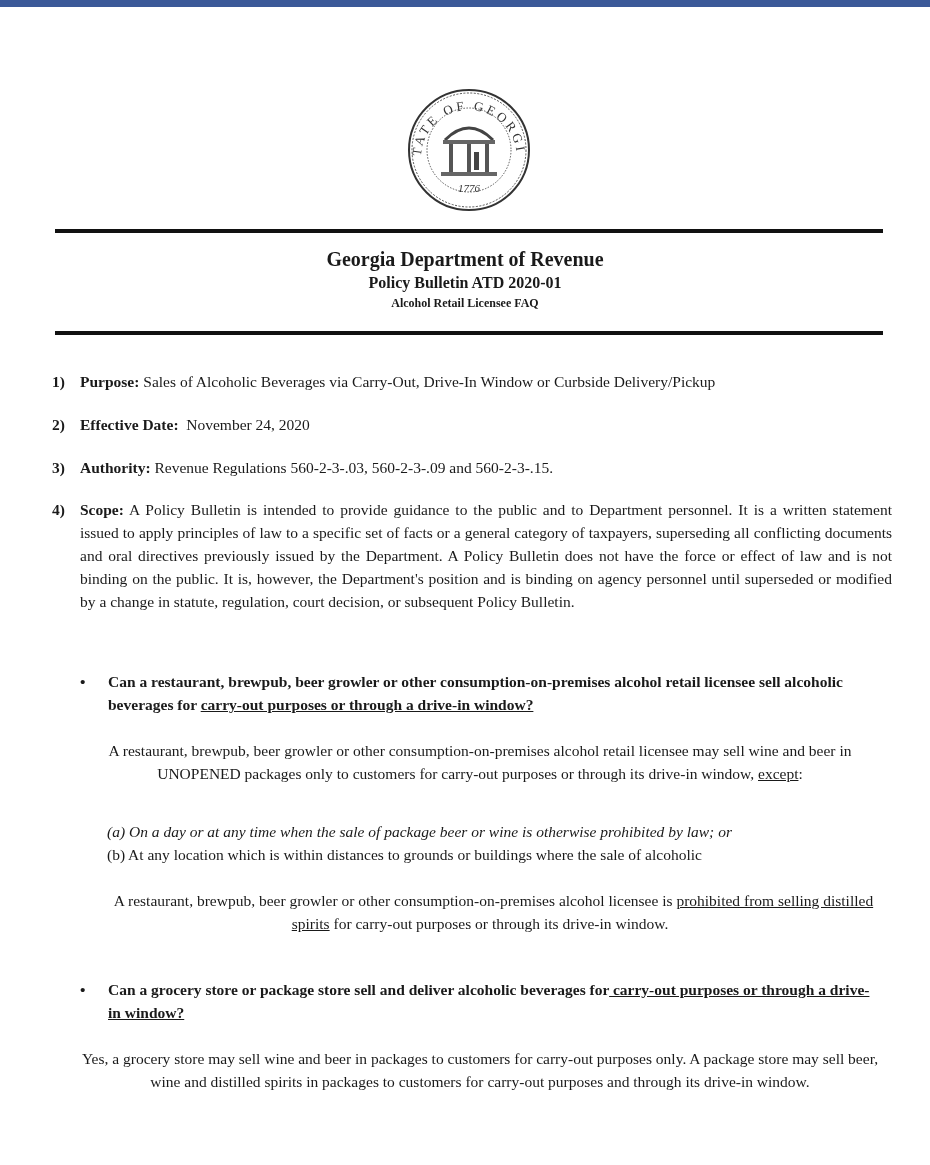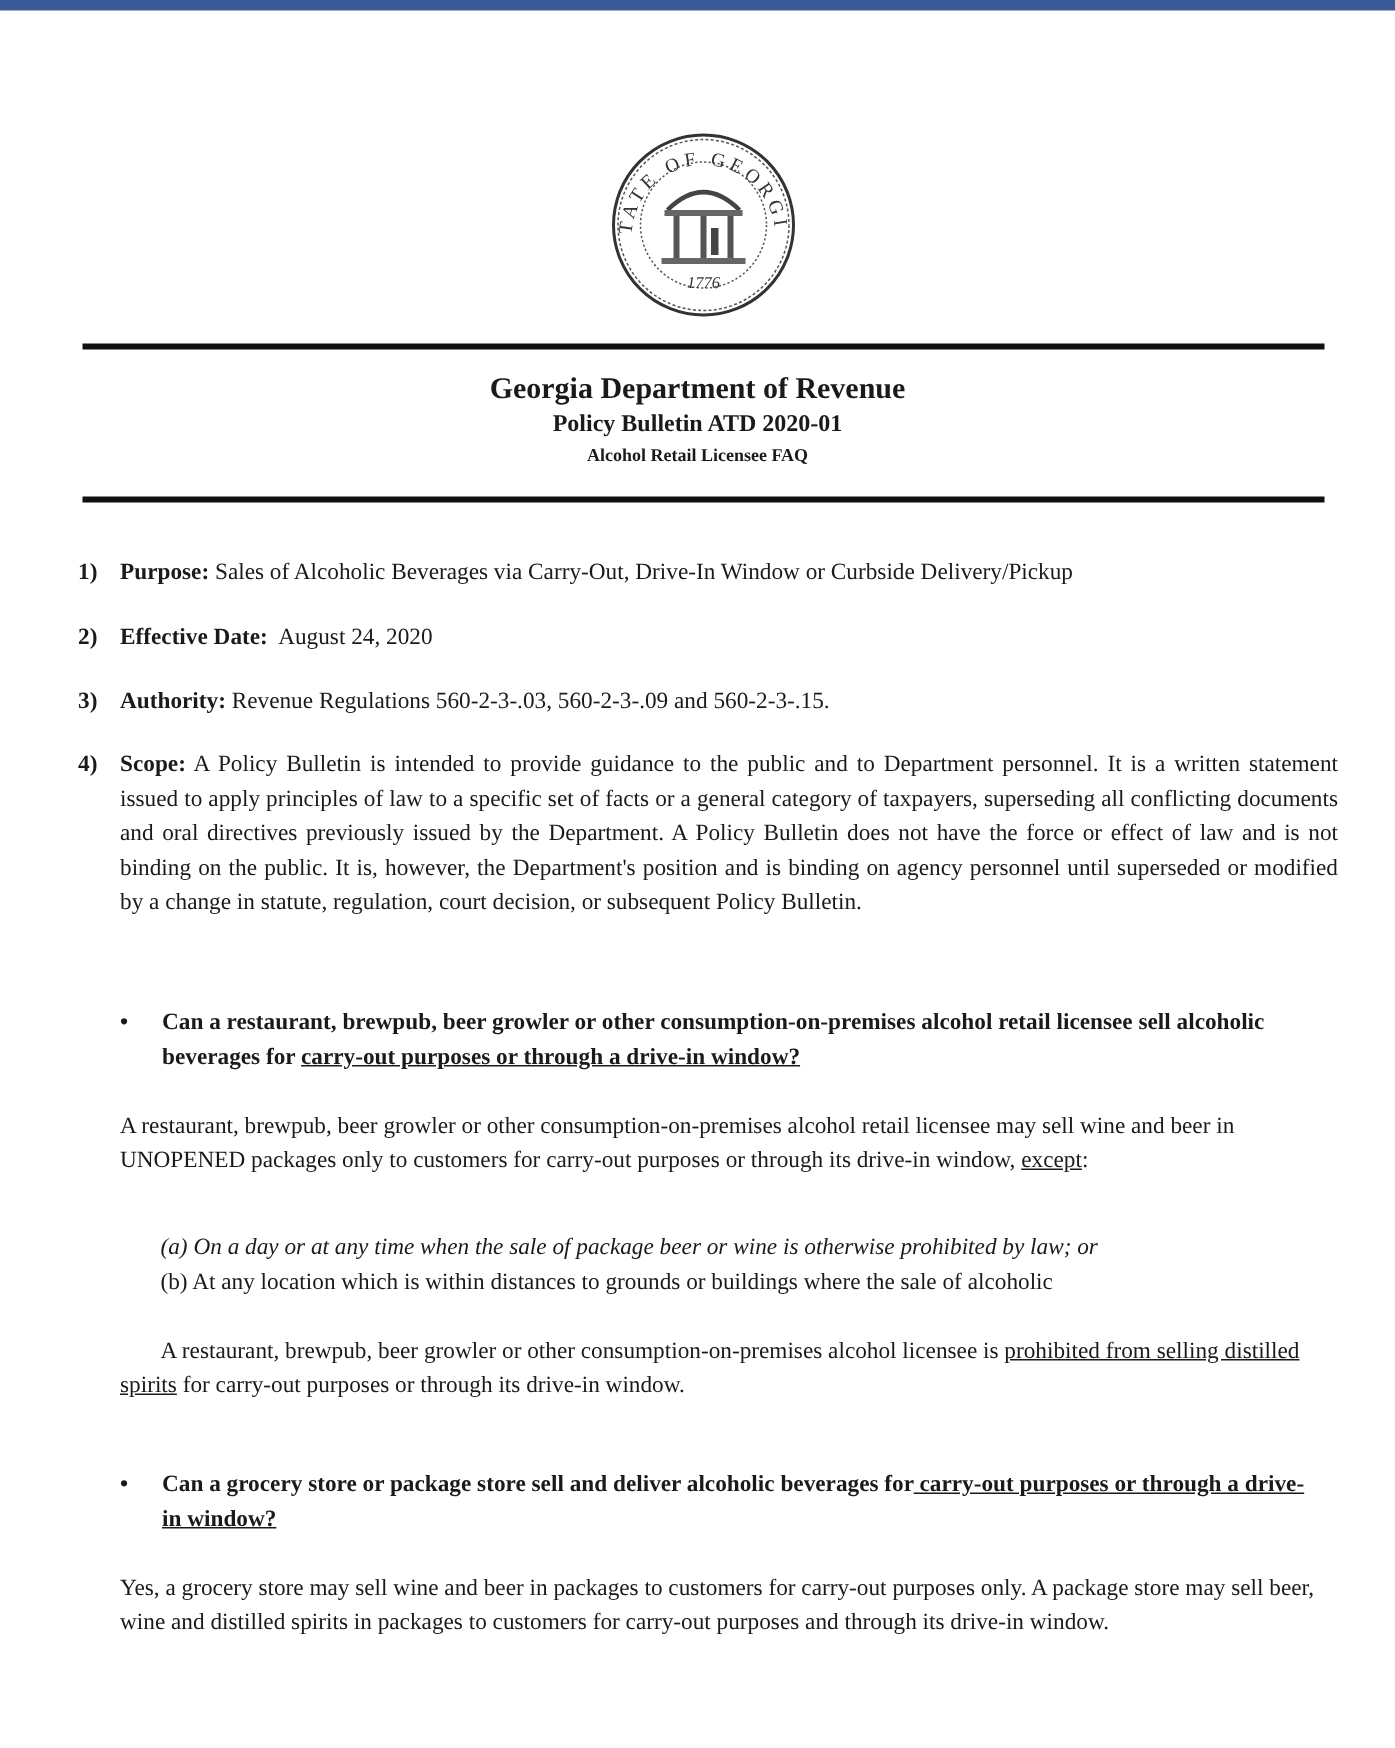--- a/index.html
+++ b/index.html
@@ -26,21 +26,21 @@
   .it1 { top: 370px; }
   .it2 { top: 413px; }
   .it3 { top: 456px; }
   .it4 { top: 498px; text-align: justify; }
   .q { position: absolute; left: 80px; width: 800px; font-size: 15.5px; font-weight: bold; line-height: 23px; }
   .q .bullet { position: absolute; left: 0; top: 0; }
   .q .qtext { margin-left: 28px; }
   .u { text-decoration: underline; }
   .q1 { top: 670px; }
   .q2 { top: 978px; }
-  .para { position: absolute; left: 80px; width: 800px; font-size: 15.5px; line-height: 23px; }
+  .para { position: absolute; left: 80px; width: 800px; font-size: 15.5px; line-height: 23px; text-align: center; }
   .p1 { top: 739px; }
   .sub { position: absolute; left: 107px; width: 770px; font-size: 15.5px; line-height: 23px; }
   .sa { top: 820px; font-style: italic; }
   .sb { top: 843px; }
   .sb .cont { display: block; padding-left: 28px; }
   .p2 { top: 889px; text-indent: 27px; }
   .p3 { top: 1047px; }
 </style>
 </head>
 <body>
@@ -74,21 +74,21 @@
 <div class="header h-sub1">Policy Bulletin ATD 2020-01</div>
 <div class="header h-sub2">Alcohol Retail Licensee FAQ</div>
 <div class="rule r2"></div>
 
 <div class="item it1">
   <span class="num">1)</span>
   <div class="body"><span class="label">Purpose:</span><span style="white-space:pre"> Sales of Alcoholic Beverages via Carry-Out, Drive-In Window or Curbside Delivery/Pickup</span></div>
 </div>
 <div class="item it2">
   <span class="num">2)</span>
-  <div class="body"><span class="label">Effective Date:</span><span style="white-space:pre">  August 24, 2020</span></div>
+  <div class="body"><span class="label">Effective Date:</span><span style="white-space:pre">  November 24, 2020</span></div>
 </div>
 <div class="item it3">
   <span class="num">3)</span>
   <div class="body"><span class="label">Authority:</span><span> Revenue Regulations 560-2-3-.03, 560-2-3-.09 and 560-2-3-.15.</span></div>
 </div>
 <div class="item it4">
   <span class="num">4)</span>
   <div class="body"><span class="label">Scope:</span><span> A Policy Bulletin is intended to provide guidance to the public and to Department personnel. It is a written statement issued to apply principles of law to a specific set of facts or a general category of taxpayers, superseding all conflicting documents and oral directives previously issued by the Department. A Policy Bulletin does not have the force or effect of law and is not binding on the public. It is, however, the Department's position and is binding on agency personnel until superseded or modified by a change in statute, regulation, court decision, or subsequent Policy Bulletin.</span></div>
 </div>
 

